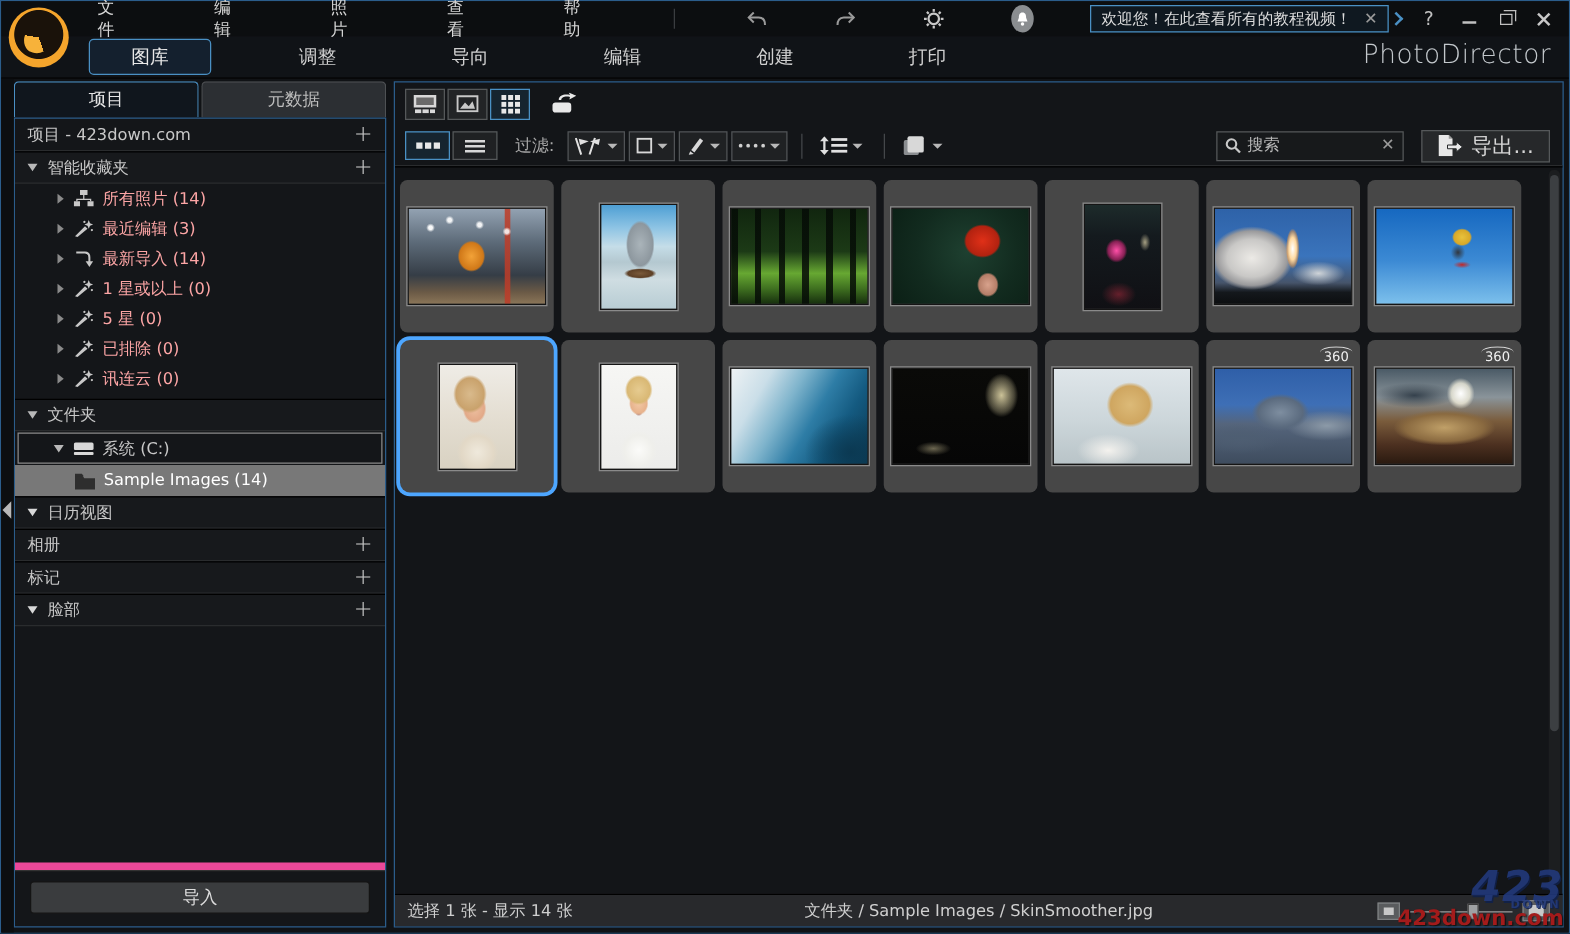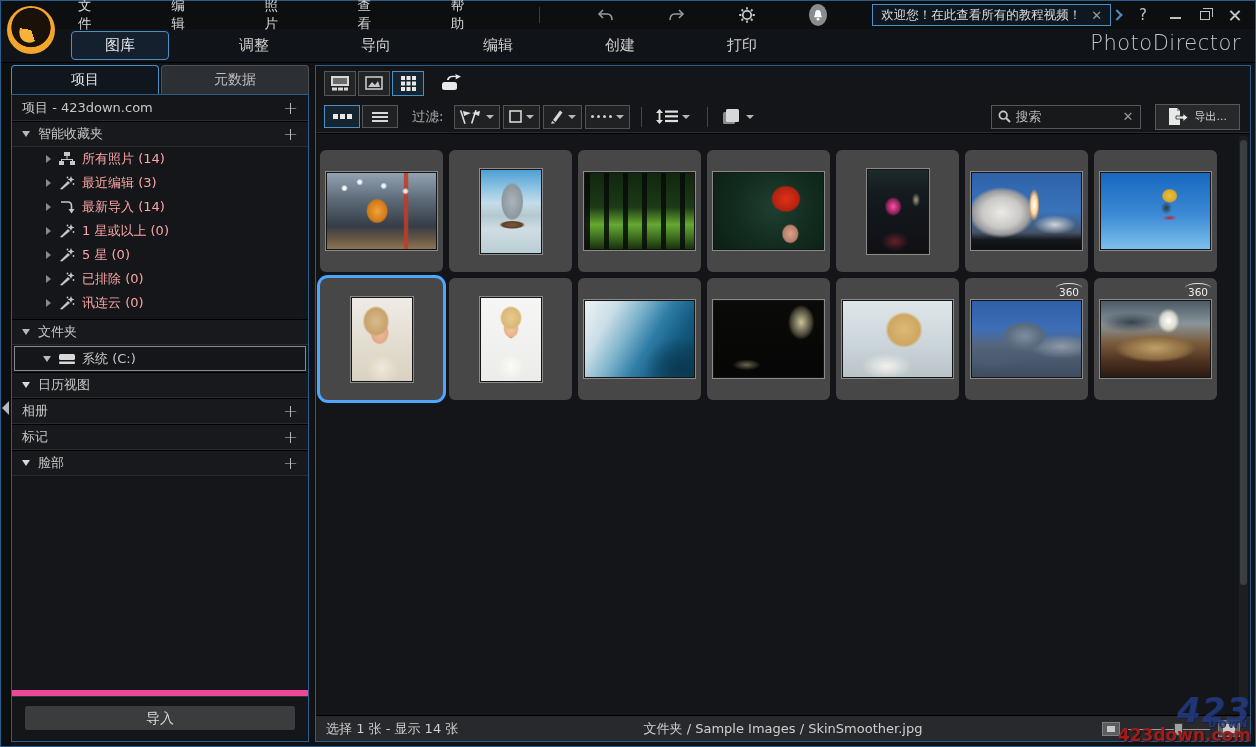--- a/index.html
+++ b/index.html
@@ -76,24 +76,24 @@
   .caret { width:0; height:0; border-left:4px solid transparent; border-right:4px solid transparent; border-top:4px solid #b8b8b8; }
   .tb-sep { width:1px; height:20px; background:#44474a; margin:0 8px; }
   .sq3 { display:flex; gap:2px; } .sq3 i { width:5px; height:5px; background:#e8e8e8; display:block; }
   .lines3 { display:flex; flex-direction:column; gap:2px; } .lines3 i { width:16px; height:2px; background:#d8d8d8; display:block; }
   .dots4 { display:flex; gap:2.5px; } .dots4 i { width:3.5px; height:3.5px; border-radius:50%; background:#d0d0d0; display:block; }
   .spacer { flex:1; }
   .search-box { width:150px; height:24px; background:#17191b; border:1px solid #55585a; display:flex; align-items:center; padding:0 6px; gap:5px; }
   .search-box input { flex:1; background:transparent; border:none; outline:none; color:#cfcfcf; font-size:13px; font-family:inherit; min-width:0; }
   .search-box input::placeholder { color:#b9b9b9; opacity:1; }
   .search-x { color:#9a9a9a; font-size:13px; }
-  .export-btn { height:26px; margin-left:14px; background:#26282a; border:1px solid #55585a; display:flex; align-items:center; padding:0 12px; gap:7px; color:#d6d6d6; font-size:11px; }
-
-  
-  .grid-area { flex:1; position:relative; overflow:hidden; padding:16px 14px 0 4px; }
+  .export-btn { height:26px; margin-left:14px; background:#26282a; border:1px solid #55585a; display:flex; align-items:center; padding:0 12px; gap:7px; color:#d6d6d6; font-size:17px; }
+
+  
+  .grid-area { flex:1; position:relative; overflow:hidden; padding:10px 14px 0 4px; }
   .grid { display:grid; grid-template-columns:repeat(7,123px); grid-auto-rows:122px; gap:6px; }
   .cell { background:#474747; border-radius:6px; position:relative; display:flex; align-items:center; justify-content:center; }
   .cell.selected { box-shadow:0 0 0 3px #4da6ff; border-radius:8px; }
   .photo { border:1px solid #151515; outline:1px solid #8a8a8a; }
   .ph-land { width:111px; height:78px; }
   .ph-port { width:62px; height:85px; }
   .badge360 { position:absolute; top:5px; right:9px; color:#f0f0f0; font-size:10.5px; line-height:1; padding-top:4px; }
   .badge360::before { content:""; position:absolute; top:0; left:-3px; right:-3px; height:9px; border-top:1.3px solid #e0e0e0; border-radius:50%; }
   .vscroll { position:absolute; top:2px; right:2px; width:9px; bottom:8px; background:#1c1e20; border-radius:4px; }
   .vscroll .thumb { position:absolute; top:4px; left:1px; width:7px; height:78%; background:#3c3f42; border-radius:4px; }
@@ -369,20 +369,28 @@
 
         <div class="row-drive">
           <span class="exp-open"></span>
           <svg class="ticon" viewBox="0 0 16 12">
               <rect x="0" y="1" width="16" height="6" rx="1.5" fill="#d8d8d8"></rect>
               <rect x="0" y="8.5" width="16" height="2.5" rx="1" fill="#d8d8d8"></rect>
             </svg>
           <span>系统 (C:)</span>
         </div>
 
+        <div class="row-folder">
+          <span class="exp-c"></span>
+          <svg class="ticon" viewBox="0 0 16 13">
+              <path d="M0 2 h6 l1.5 2 H16 v9 H0z" fill="#2e2e2e"></path>
+              <path d="M0 0.5 h5.5 l1.5 2 H0z" fill="#2e2e2e"></path>
+            </svg>
+          <span>Sample Images (14)</span>
+        </div>
 
         <div class="side-row sect">
           <span class="exp-open" style="border-top-color:#d8d8d8"></span>
           <span>日历视图</span>
         </div>
         <div class="side-row sect">
           <span class="exp-c"></span>
           <span>相册</span>
           <span class="plus">+</span>
         </div>

